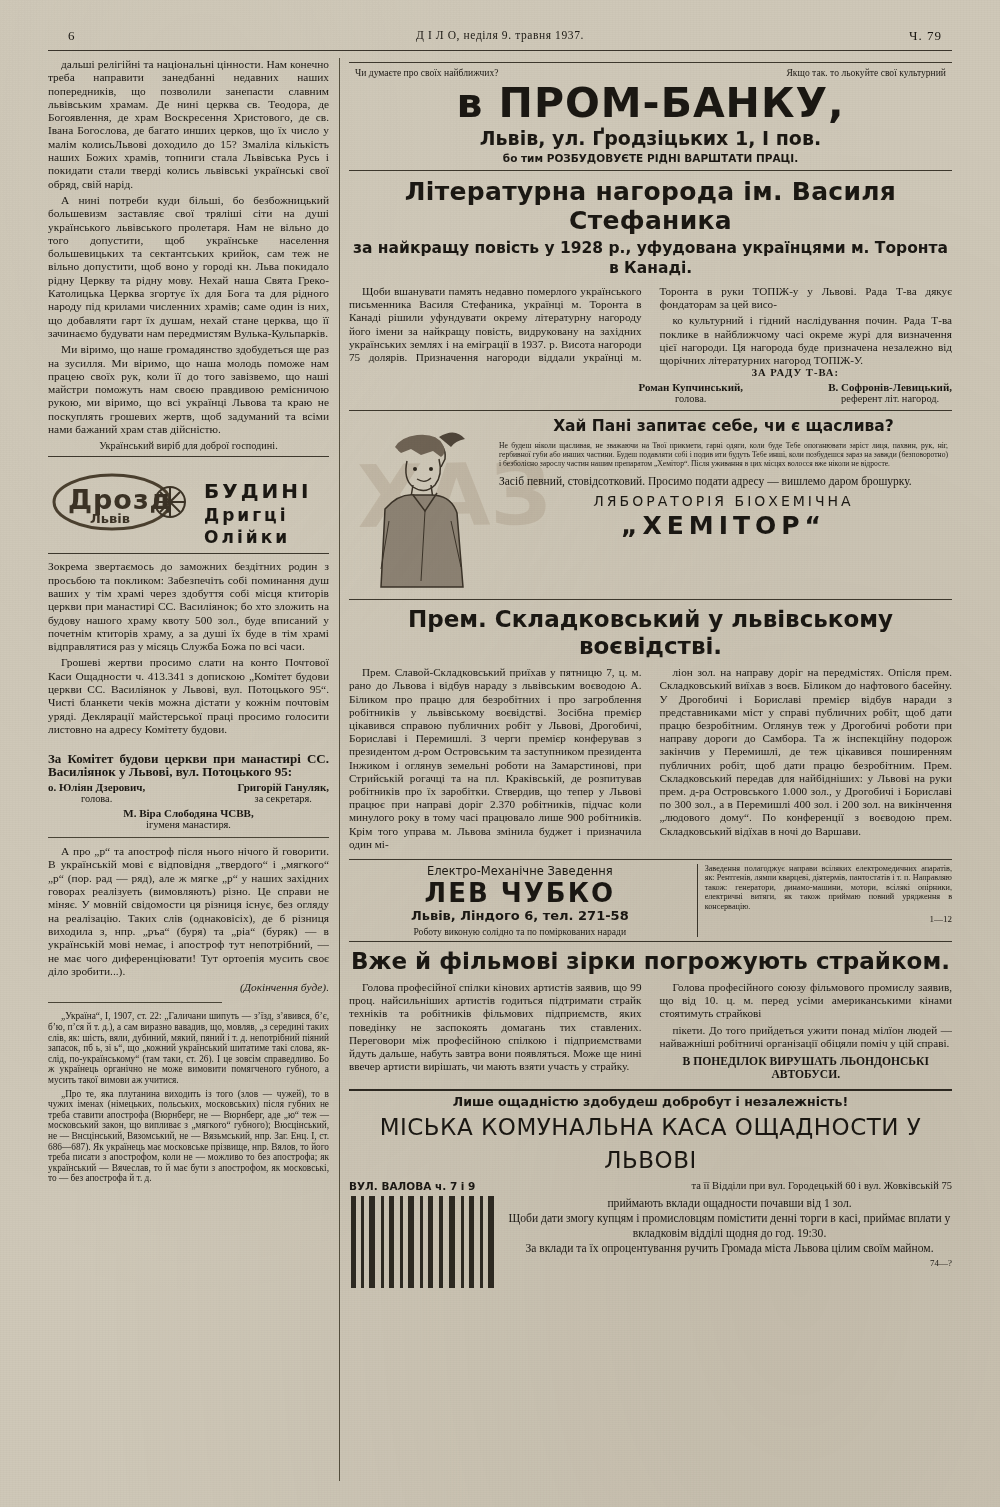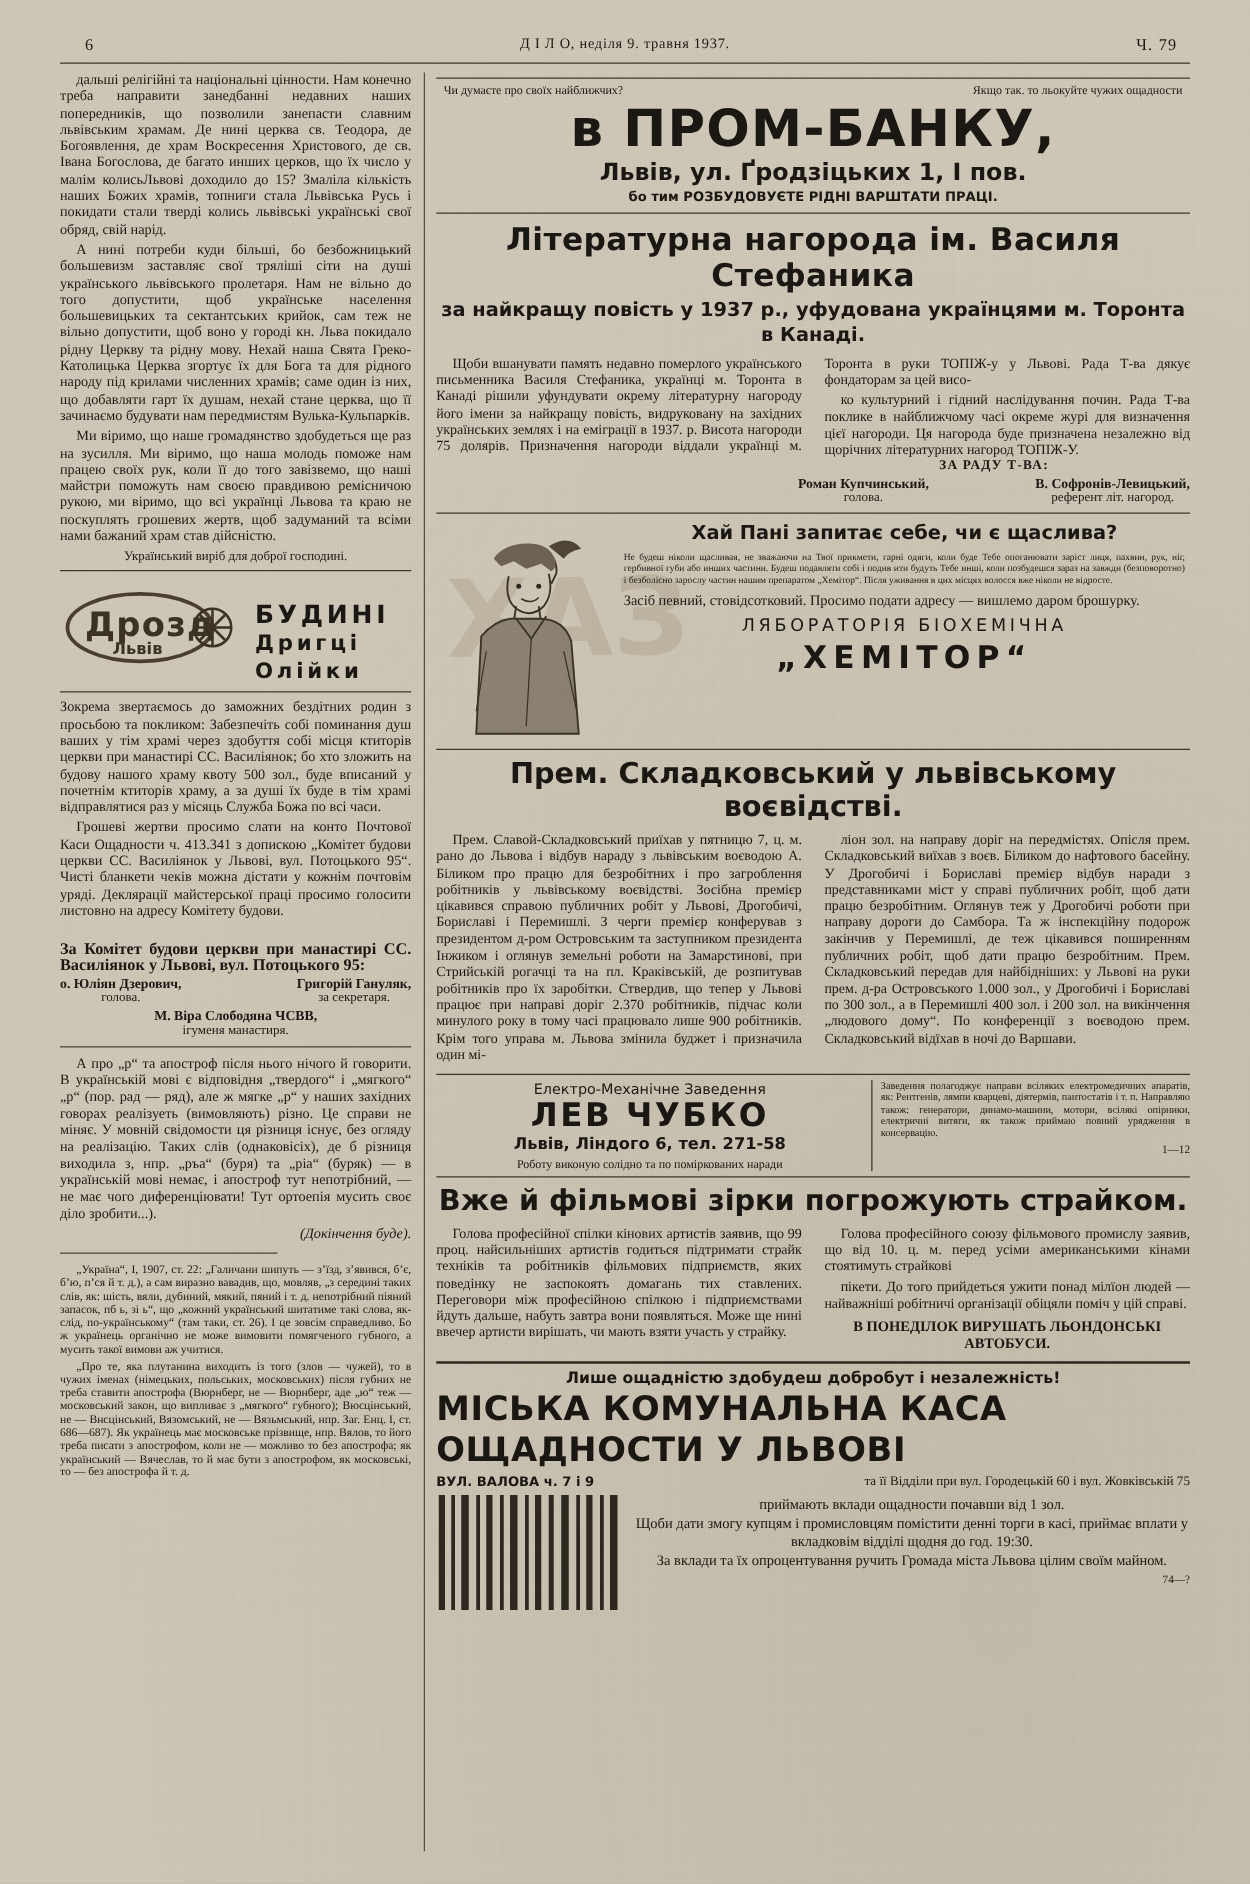--- a/index.html
+++ b/index.html
@@ -83,21 +83,21 @@
   .chub .r{width:42%;padding-left:7px;font-size:8.2px;line-height:9.4px;text-align:justify;}
   .chub .t1{font-family:"DejaVu Sans",sans-serif;font-size:11.5px;}
   .chub .t2{font-family:"DejaVu Sans",sans-serif;font-weight:bold;font-size:26px;letter-spacing:2px;line-height:30px;}
   .chub .t3{font-family:"DejaVu Sans",sans-serif;font-weight:bold;font-size:13px;}
   .chub .t4{font-size:9.6px;margin-top:3px;}
   .chub .code{text-align:right;font-size:9px;margin-top:4px;}
 
   
   .kasa{border-top:2px solid #2e2a22;margin-top:8px;padding-top:3px;}
   .kasa .top{font-family:"DejaVu Sans",sans-serif;font-weight:bold;font-size:12.5px;text-align:center;}
-  .kasa .big{font-family:"DejaVu Sans",sans-serif;font-weight:bold;font-size:27px;text-align:left;line-height:33px;letter-spacing:.5px;margin-top:2px;}
+  .kasa .big{font-family:"DejaVu Sans",sans-serif;font-weight:normal;font-size:23px;text-align:center;line-height:33px;letter-spacing:.5px;margin-top:2px;}
   .kasa .addr{display:flex;justify-content:space-between;font-size:10.5px;margin-top:3px;}
   .kasa .addr b{font-family:"DejaVu Sans",sans-serif;}
   .kasa .body{display:flex;margin-top:4px;}
   .kasa .bars{width:148px;}
   .kasa .txt{flex:1;padding-left:10px;font-size:11.6px;line-height:15px;text-align:center;}
   .kasa .code{text-align:right;font-size:9px;}
   .bars svg{display:block;}
 
   
   .budyni{position:relative;height:96px;border-top:1px solid #3d382d;border-bottom:1px solid #3d382d;margin:5px 0 6px 0;}
@@ -189,30 +189,30 @@
           <p>„Україна“, І, 1907, ст. 22: „Галичани шипуть — з’їзд, з’явився, б’є, б’ю, п’ся й т. д.), а сам виразно вавадив, що, мовляв, „з середині таких слів, як: шість, вяли, дубиний, мякий, пяний і т. д. непотрібний піяний запасок, пб ь, зі ь“, що „кожний український шитатиме такі слова, як-слід, по-українському“ (там таки, ст. 26). І це зовсім справедливо. Бо ж українець органічно не може вимовити помягченого губного, а мусить такої вимови аж учитися.</p>
           <p>„Про те, яка плутанина виходить із того (злов — чужей), то в чужих іменах (німецьких, польських, московських) після губних не треба ставити апострофа (Вюрнберг, не — Вюрнберг, аде „ю“ теж — московський закон, що випливає з „мягкого“ губного); Вюсцінський, не — Внсцінський, Вязомський, не — Вязьмський, нпр. Заг. Енц. І, ст. 686—687). Як українець має московське прізвище, нпр. Вялов, то його треба писати з апострофом, коли не — можливо то без апострофа; як український — Вячеслав, то й має бути з апострофом, як московські, то — без апострофа й т. д.</p>
         </div>
       </div>
 
       <div class="col rel" id="col2">
 
         <div class="adbox">
           <div class="bankline">
             <span>Чи думаєте про своїх найближчих?</span>
-            <span>Якщо так. то льокуйте чужих ощадности</span>
+            <span>Якщо так. то льокуйте свої культурний</span>
           </div>
           <div class="bankbig">в ПРОМ-БАНКУ,</div>
           <div class="banksub">Львів, ул. Ґродзіцьких 1, І пов.</div>
           <div class="banknote">бо тим РОЗБУДОВУЄТЕ РІДНІ ВАРШТАТИ ПРАЦІ.</div>
         </div>
 
         <div>
           <div class="hdg-big">Літературна нагорода ім. Василя Стефаника</div>
-          <div class="hdg-sub">за найкращу повість у 1937 р., уфудована українцями м. Торонта в Канаді.</div>
+          <div class="hdg-sub">за найкращу повість у 1928 р., уфудована українцями м. Торонта в Канаді.</div>
           <div class="twocol" style="margin-top:7px;">
             <p>Щоби вшанувати память недавно померлого українського письменника Василя Стефаника, українці м. Торонта в Канаді рішили уфундувати окрему літературну нагороду його імени за найкращу повість, видруковану на західних українських землях і на еміграції в 1937. р. Висота нагороди 75 долярів. Призначення нагороди віддали українці м. Торонта в руки ТОПІЖ-у у Львові. Рада Т-ва дякує фондаторам за цей висо-</p>
             <p>ко культурний і гідний наслідування почин. Рада Т-ва поклике в найближчому часі окреме журі для визначення цієї нагороди. Ця нагорода буде призначена незалежно від щорічних літературних нагород ТОПІЖ-У.</p>
           </div>
           <div style="width:52%;margin-left:48%;">
             <div style="text-align:center;font-weight:bold;font-size:10.6px;letter-spacing:1px;">ЗА РАДУ Т-ВА:</div>
             <div class="sig">
               <div class="unit">
                 <div class="nm">Роман Купчинський,</div>
                 <div class="role">голова.</div>

